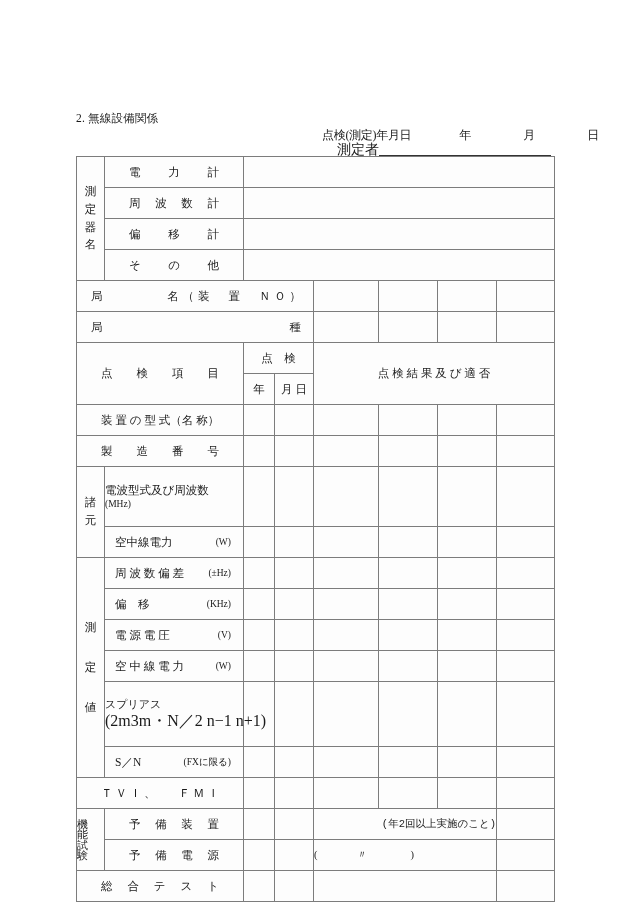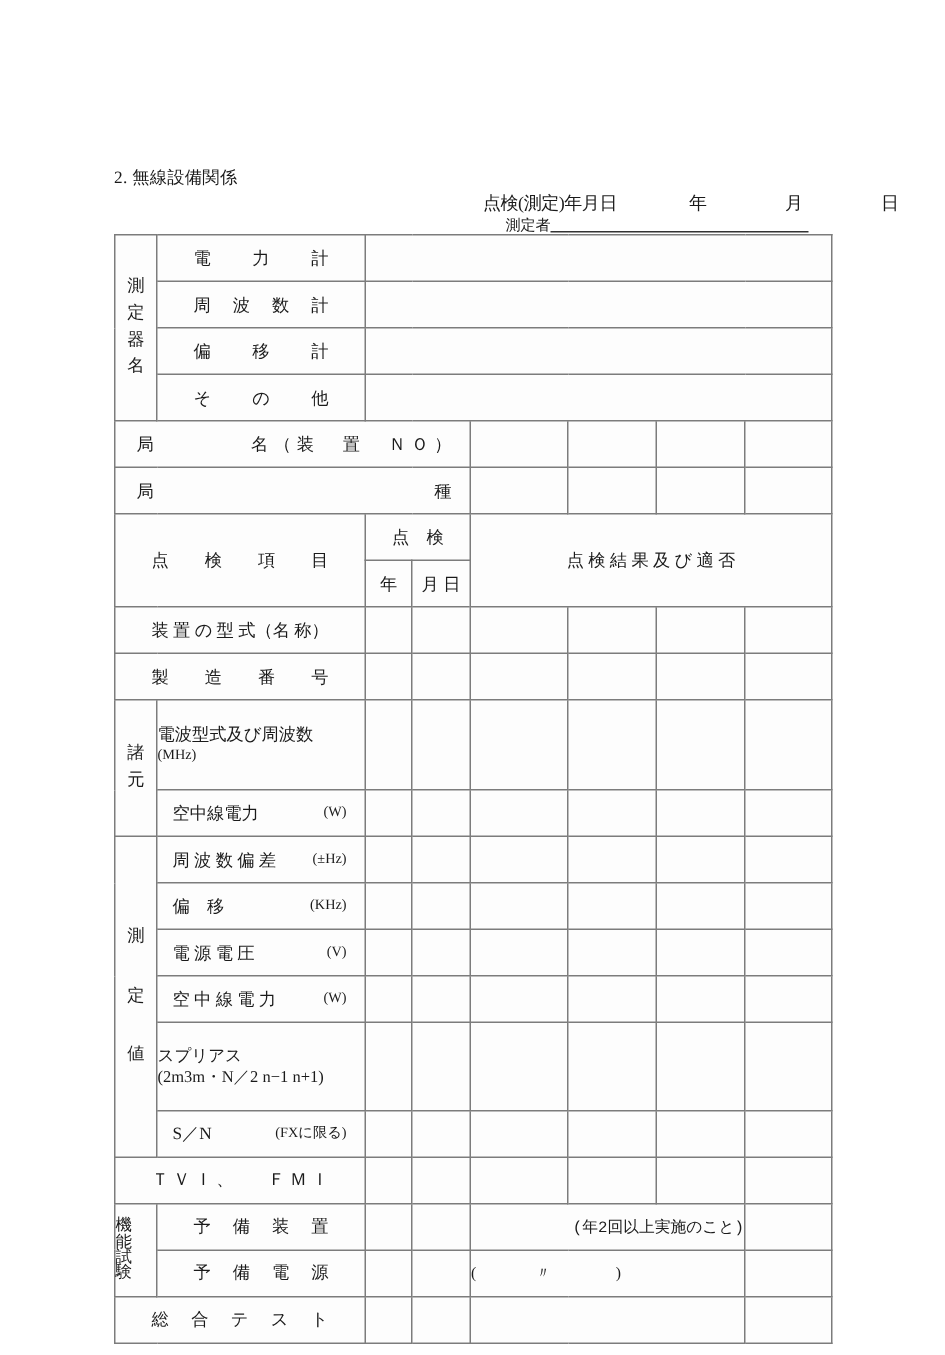--- a/index.html
+++ b/index.html
@@ -42,21 +42,21 @@
   }
   .hdr-date .lbl { letter-spacing: -0.3px; }
   .hdr-date .sp1 { display: inline-block; width: 42px; }
   .hdr-date .sp2 { display: inline-block; width: 46px; }
   .hdr-date .sp3 { display: inline-block; width: 46px; }
 
   .hdr-meas {
     position: absolute;
     left: 337px;
     top: 113px;
-    font-size: 10px;
+    font-size: 14px;
     white-space: nowrap;
   }
   .hdr-meas .name-line {
     display: inline-block;
     width: 172px;
     border-bottom: 1px solid #333;
     height: 13px;
     vertical-align: -2px;
   }
 
@@ -131,21 +131,21 @@
   .two-line .l1 { display: block; }
   .two-line .l2 { display: block; text-align: left; font-size: 9.5px; }
 
   .sp-row {
     padding: 1px 6px 1px 10px;
     line-height: 1.3;
     white-space: nowrap;
     font-size: 11px;
   }
   .sp-row .l1 { display: block; }
-  .sp-row .l2 { display: block; font-size: 11px; }
+  .sp-row .l2 { display: block; font-size: 16px; }
 
   .note { text-align: right; font-size: 10.5px; white-space: nowrap; font-family: Liberation Mono, monospace; }
   .note-paren { text-align: center; font-size: 10.5px; white-space: nowrap; }
   .note-paren .gap1 { display: inline-block; width: 34px; }
   .note-paren .gap2 { display: inline-block; width: 38px; }
   .h-mid  { height: 33px; }
   .h-std  { height: 30px; }
   .h-sm   { height: 27px; }
 </style>
 </head>

